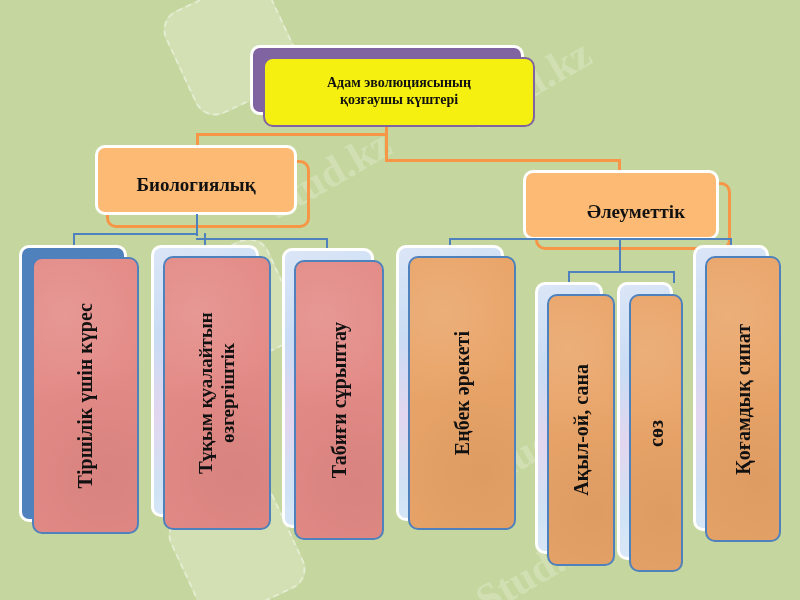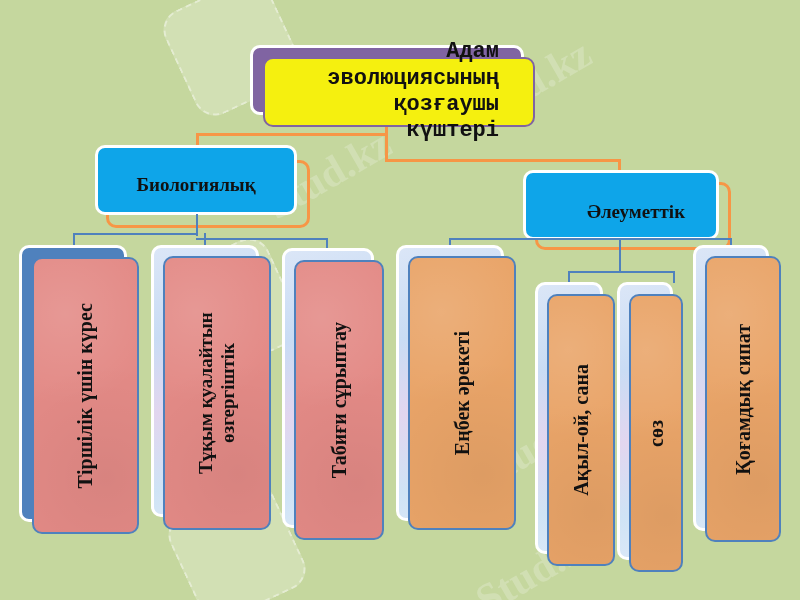--- a/index.html
+++ b/index.html
@@ -5,21 +5,21 @@
   html, body { margin:0; padding:0; }
   body { width:800px; height:600px; background:#c5d79e; position:relative; overflow:hidden;
          font-family:"Liberation Serif","DejaVu Serif",serif; }
   .abs { position:absolute; }
   .back { position:absolute; border:3px solid #ffffff; border-radius:10px; box-sizing:border-box; }
   .front { position:absolute; border-radius:10px; box-sizing:border-box; display:flex; align-items:center; justify-content:center; }
   .pastel { background:linear-gradient(160deg,#dbe6f7 0%,#c9dcf4 30%,#e2d6ef 55%,#cfe3f5 80%,#dde9f8 100%); }
   .pink { background:#e38a86; background-image:radial-gradient(circle at 30% 20%, rgba(255,255,255,0.12), transparent 40%), radial-gradient(circle at 70% 80%, rgba(0,0,0,0.05), transparent 50%); border:2px solid #4f81bd; }
   .tan { background:#e9a468; background-image:radial-gradient(circle at 30% 20%, rgba(255,255,255,0.12), transparent 40%), radial-gradient(circle at 70% 80%, rgba(0,0,0,0.05), transparent 50%); border:2px solid #4f81bd; }
   .vtext { writing-mode:vertical-rl; transform:rotate(180deg); font-weight:bold; font-size:20px; color:#111; text-align:center; line-height:1.15; white-space:nowrap; }
-  .orange-front { background:#0ea5e9; border:3px solid #ffffff; border-radius:10px; box-sizing:border-box; }
+  .orange-front { background:#fdba74; border:3px solid #ffffff; border-radius:10px; box-sizing:border-box; }
   .orange-outline { border:3px solid #f79646; border-radius:10px; box-sizing:border-box; }
   .hbox-text { font-weight:bold; font-size:19px; color:#111; }
   .line-o { position:absolute; background:#f79646; }
   .line-b { position:absolute; background:#4f81bd; }
   .wm-text { position:absolute; color:rgba(255,255,255,0.22); font-weight:bold; font-size:42px; transform:rotate(-30deg); white-space:nowrap; pointer-events:none; }
   .wm-logo { position:absolute; width:110px; height:110px; border-radius:22px; background:rgba(235,240,220,0.35); border:2px dashed rgba(255,255,255,0.4); transform:rotate(-25deg); pointer-events:none; }
 </style>
 </head>
 <body>
 
@@ -32,21 +32,21 @@
 <div class="wm-text" style="left:470px;top:545px;">Stud.kz</div>
 
 <div class="line-o" style="left:385px;top:126px;width:3px;height:36px;"></div>
 <div class="line-o" style="left:196px;top:133px;width:190px;height:3px;"></div>
 <div class="line-o" style="left:196px;top:133px;width:3px;height:14px;"></div>
 <div class="line-o" style="left:385px;top:159px;width:235px;height:3px;"></div>
 <div class="line-o" style="left:618px;top:159px;width:3px;height:14px;"></div>
 
 <div class="back" style="left:250px;top:45px;width:274px;height:70px;background:#8064a2;"></div>
 <div class="front" style="left:263px;top:57px;width:272px;height:70px;background:#f5f00f;border:2px solid #8064a2;flex-direction:column;">
-  <span class="hbox-text" style="text-align:right;width:200px;font-size:22px;line-height:1.2;font-family:Liberation Mono, monospace;">Адам эволюциясының қозғаушы күштері</span>
+  <span class="hbox-text" style="text-align:center;width:200px;font-size:14px;line-height:1.2;">Адам эволюциясының қозғаушы күштері</span>
 </div>
 
 <div class="orange-outline abs" style="left:106px;top:160px;width:204px;height:68px;"></div>
 <div class="orange-front abs" style="left:95px;top:145px;width:202px;height:70px;display:flex;align-items:center;justify-content:center;">
   <span class="hbox-text" style="margin-top:10px;">Биологиялық</span>
 </div>
 
 <div class="orange-outline abs" style="left:535px;top:182px;width:196px;height:68px;"></div>
 <div class="orange-front abs" style="left:523px;top:170px;width:196px;height:70px;display:flex;align-items:center;justify-content:center;">
   <span class="hbox-text" style="margin-top:14px;margin-left:30px;">Әлеуметтік</span>

